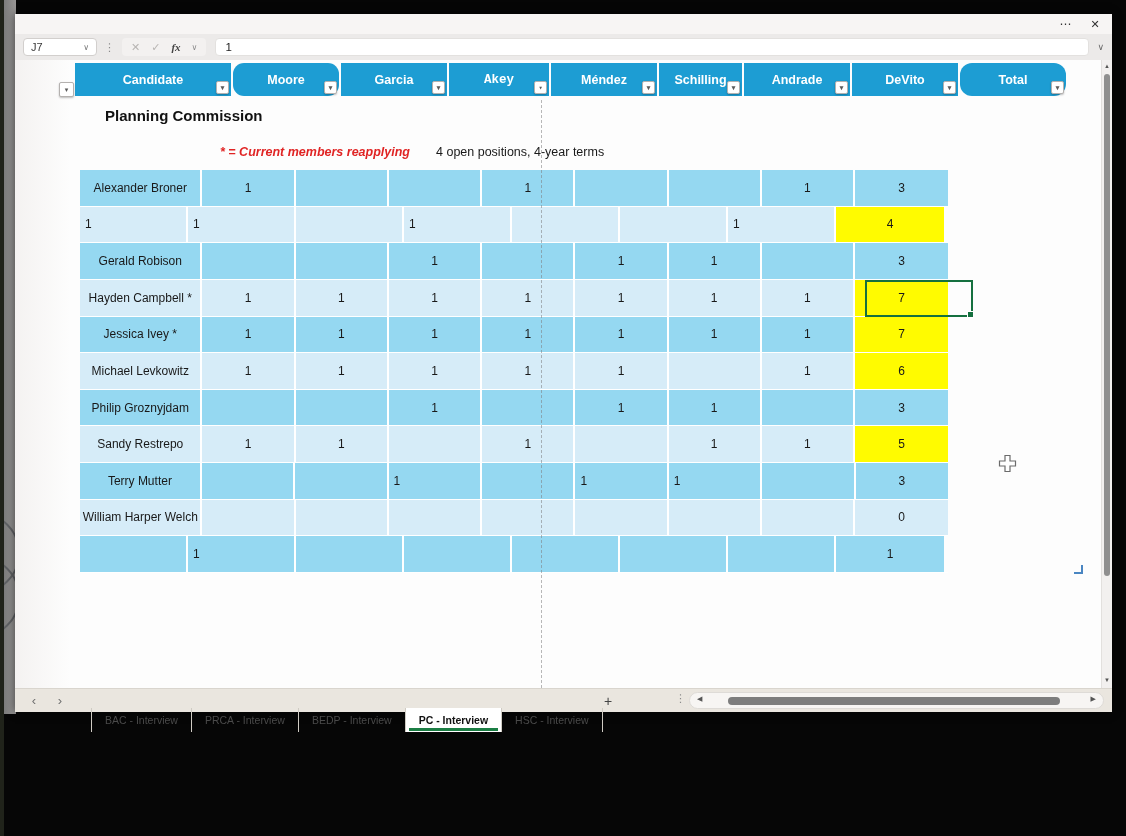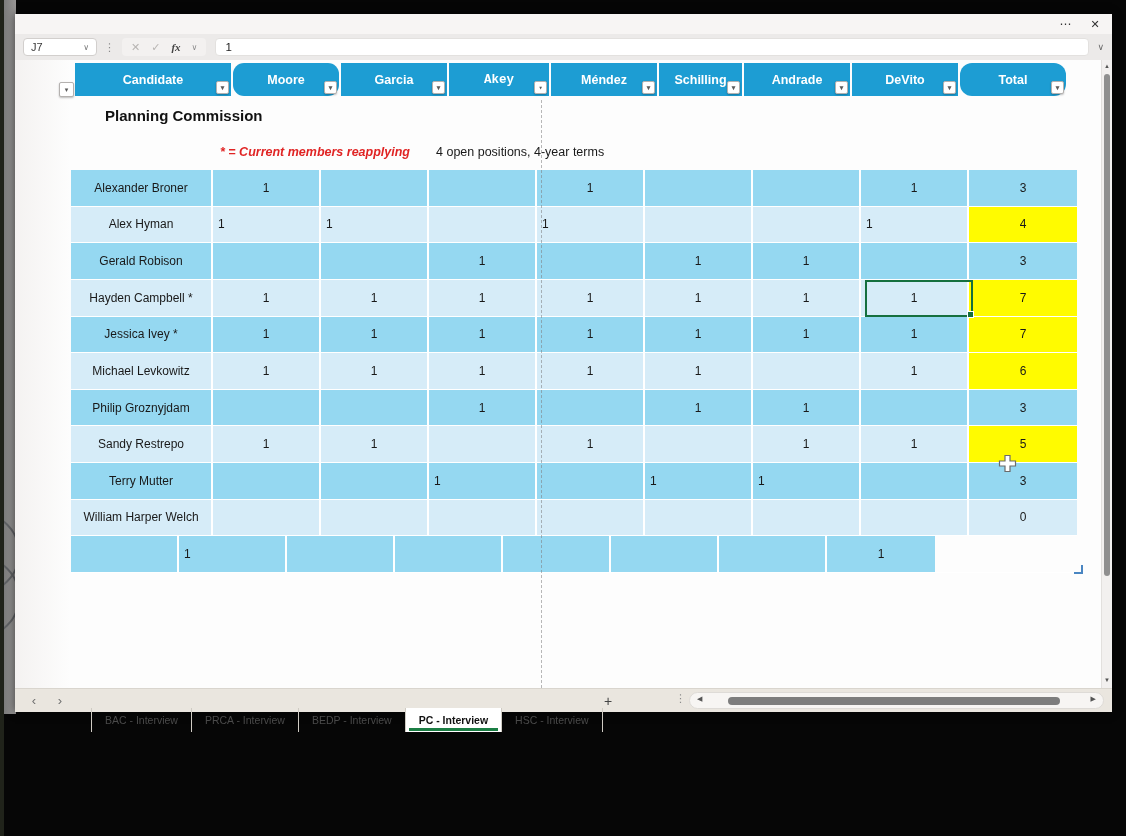--- a/index.html
+++ b/index.html
@@ -52,21 +52,21 @@
               text-align:center;box-shadow:0 1px 2px rgba(0,0,0,.25);box-sizing:border-box;}
   .solo-filter{position:absolute;left:44px;top:22px;width:15px;height:15px;background:#fff;
                border:1px solid #b4b1af;border-radius:2px;color:#5a5a5a;font-size:7px;line-height:14px;
                text-align:center;box-shadow:0 1px 2px rgba(0,0,0,.25);z-index:4;box-sizing:border-box;}
 
   .sheet-title{position:absolute;left:63px;top:47px;font-size:15px;font-weight:bold;color:#121212;z-index:3;padding-left:27px;}
   .legend-red{position:absolute;left:192px;top:85px;width:216px;text-align:center;font-size:12.5px;
               font-weight:bold;font-style:italic;color:var(--note-red);z-index:3;}
   .legend-black{position:absolute;left:421px;top:85px;font-size:12.5px;color:#1a1a1a;z-index:3;}
 
-  .rows{position:absolute;left:56px;top:110px;width:1006px;z-index:2;}
+  .rows{position:absolute;left:65px;top:110px;width:868px;z-index:2;}
   .t-row{display:flex;height:36.64px;box-sizing:border-box;border-bottom:1.5px solid #fff;}
   .td{box-sizing:border-box;border-right:2px solid #fff;display:flex;align-items:center;
       justify-content:center;font-size:12px;color:#191919;}
   .td.name{width:142px;}
   .td.vote{width:108px;}
   .td.total{width:108px;border-right:none;}
   .t-row.dark .td{background:var(--row-dark);}
   .t-row.light .td{background:var(--row-light);}
   .td.total.hl{background:var(--highlight-yellow) !important;}
   .t-row.left .td.vote{justify-content:flex-start;padding-left:5px;}
@@ -197,21 +197,20 @@
             <div class="td vote">1</div>
             <div class="td vote"></div>
             <div class="td vote"></div>
             <div class="td vote">1</div>
             <div class="td vote"></div>
             <div class="td vote"></div>
             <div class="td vote">1</div>
             <div class="td total">3</div>
           </div>
           <div class="t-row light left">
-            <div class="td name">Alex Hyman</div>
             <div class="td vote">1</div>
             <div class="td vote">1</div>
             <div class="td vote"></div>
             <div class="td vote">1</div>
             <div class="td vote"></div>
             <div class="td vote"></div>
             <div class="td vote">1</div>
             <div class="td total hl">4</div>
           </div>
           <div class="t-row dark">

